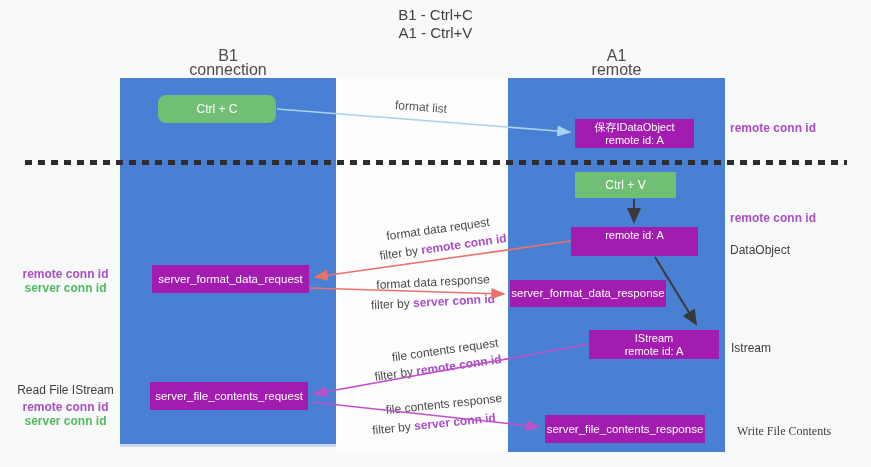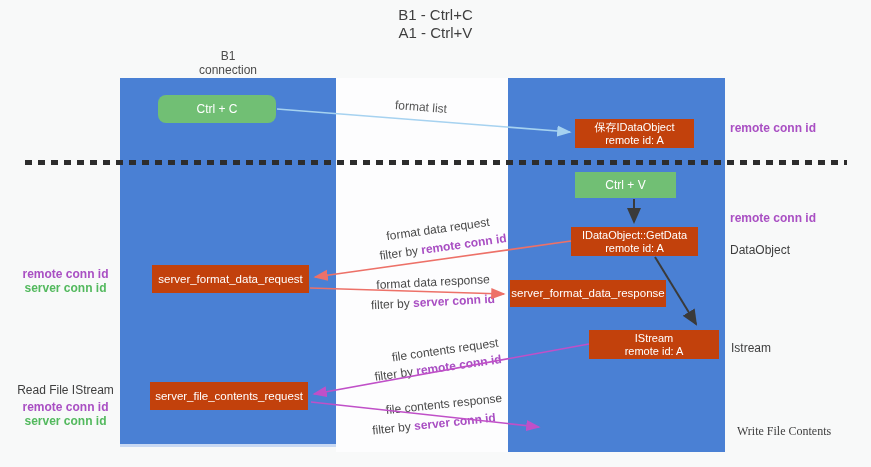--- a/index.html
+++ b/index.html
@@ -1,30 +1,30 @@
 <!DOCTYPE html>
 <html><head>
 <meta charset="utf-8">
 <style>
   html,body { margin:0; padding:0; background:#f8f9f9; font-family:"Liberation Sans", sans-serif; }
   #canvas { position:relative; width:871px; height:467px; background:#f8f9f9; overflow:hidden;padding-left:39px; }
 
   .title-block { position:absolute; top:6px; left:0; width:871px; text-align:center;
                  font-size:15px; line-height:18px; color:#3f3f3f; }
 
-  .lane-header { position:absolute; text-align:center; font-size:12px; line-height:14px; color:#4c4c4c; }
+  .lane-header { position:absolute; text-align:center; font-size:16px; line-height:14px; color:#4c4c4c; }
   .lane { position:absolute; background:#4a80d4; }
   .mid-strip { position:absolute; left:336px; top:78px; width:172px; height:374px; background:#fdfdfe; }
 
   .dashed-line { position:absolute; left:25px; top:160px; width:822px; height:5px;
                  background:repeating-linear-gradient(90deg,#2d2d2d 0 7px,transparent 7px 13px); }
 
   .box { position:absolute; text-align:center; color:#ffffff; }
   .green  { background:#71bf74; }
-  .orange { background:#c2410c; }
+  .orange { background:#a21caf; }
   .one-line   { font-size:11.5px; }
   .two-line   { font-size:11px; line-height:13px; padding-top:2px; box-sizing:border-box; }
 
   .side-label { position:absolute; font-size:12px; color:#3e3e3e; white-space:nowrap; }
   .purple { color:#a94fc3; font-weight:bold; }
   .greenlbl { color:#53b95e; font-weight:bold; }
   .left-col { text-align:center; width:115px; left:8px; }
 
   .arrow-label { position:absolute; font-size:12px; color:#4a4a4a; white-space:nowrap;
                  transform:translate(-50%,-50%); }
@@ -38,52 +38,56 @@
 
   <div class="title-block">
     <div>B1 - Ctrl+C</div>
     <div>A1 - Ctrl+V</div>
   </div>
 
   <div class="lane-header" style="left:120px; top:49px; width:216px;">
     <div>B1</div>
     <div>connection</div>
   </div>
+  <div class="lane-header" style="left:508px; top:49px; width:217px;">
+    <div>A1</div>
+    <div>remote</div>
+  </div>
 
   <div class="mid-strip"></div>
   <div class="lane" style="left:120px; top:78px; width:216px; height:366px; border-bottom:3px solid #c9d9f3;"></div>
   <div class="lane" style="left:508px; top:78px; width:217px; height:374px;"></div>
 
   <div class="dashed-line"></div>
 
   <div class="box green one-line" style="left:158px; top:95px; width:118px; height:28px; line-height:28px; font-size:12px;border-radius:8px;">Ctrl + C</div>
 
   <div class="box orange two-line" style="left:575px; top:119px; width:119px; height:29px;">
     <div>保存IDataObject</div>
     <div>remote id: A</div>
   </div>
 
   <div class="box green one-line" style="left:575px; top:172px; width:101px; height:26px; line-height:26px; font-size:12px;">Ctrl + V</div>
 
   <div class="box orange two-line" style="left:571px; top:227px; width:127px; height:29px;">
-    <div>IDataObject::GetData</div>
     <div>remote id: A</div>
   </div>
 
   <div class="box orange one-line" style="left:152px; top:265px; width:157px; height:28px; line-height:28px;">server_format_data_request</div>
 
   <div class="box orange one-line" style="left:510px; top:280px; width:156px; height:27px; line-height:27px;">server_format_data_response</div>
 
   <div class="box orange two-line" style="left:589px; top:330px; width:130px; height:29px;">
     <div>IStream</div>
     <div>remote id: A</div>
   </div>
 
   <div class="box orange one-line" style="left:150px; top:382px; width:158px; height:28px; line-height:28px;text-align:center;">server_file_contents_request</div>
 
+  <div class="box orange one-line" style="left:545px; top:415px; width:160px; height:28px; line-height:28px;">server_file_contents_response</div>
 
   <div class="side-label purple" style="left:730px; top:121px;">remote conn id</div>
   <div class="side-label purple" style="left:730px; top:211px;">remote conn id</div>
   <div class="side-label" style="left:730px; top:243px;">DataObject</div>
   <div class="side-label" style="left:731px; top:341px;">Istream</div>
   <div class="side-label" style="left:737px; top:424px;font-family:Liberation Serif, serif;">Write File Contents</div>
 
   <div class="side-label purple left-col" style="top:267px;">remote conn id</div>
   <div class="side-label greenlbl left-col" style="top:281px;">server conn id</div>
   <div class="side-label left-col" style="top:383px;">Read File IStream</div>

